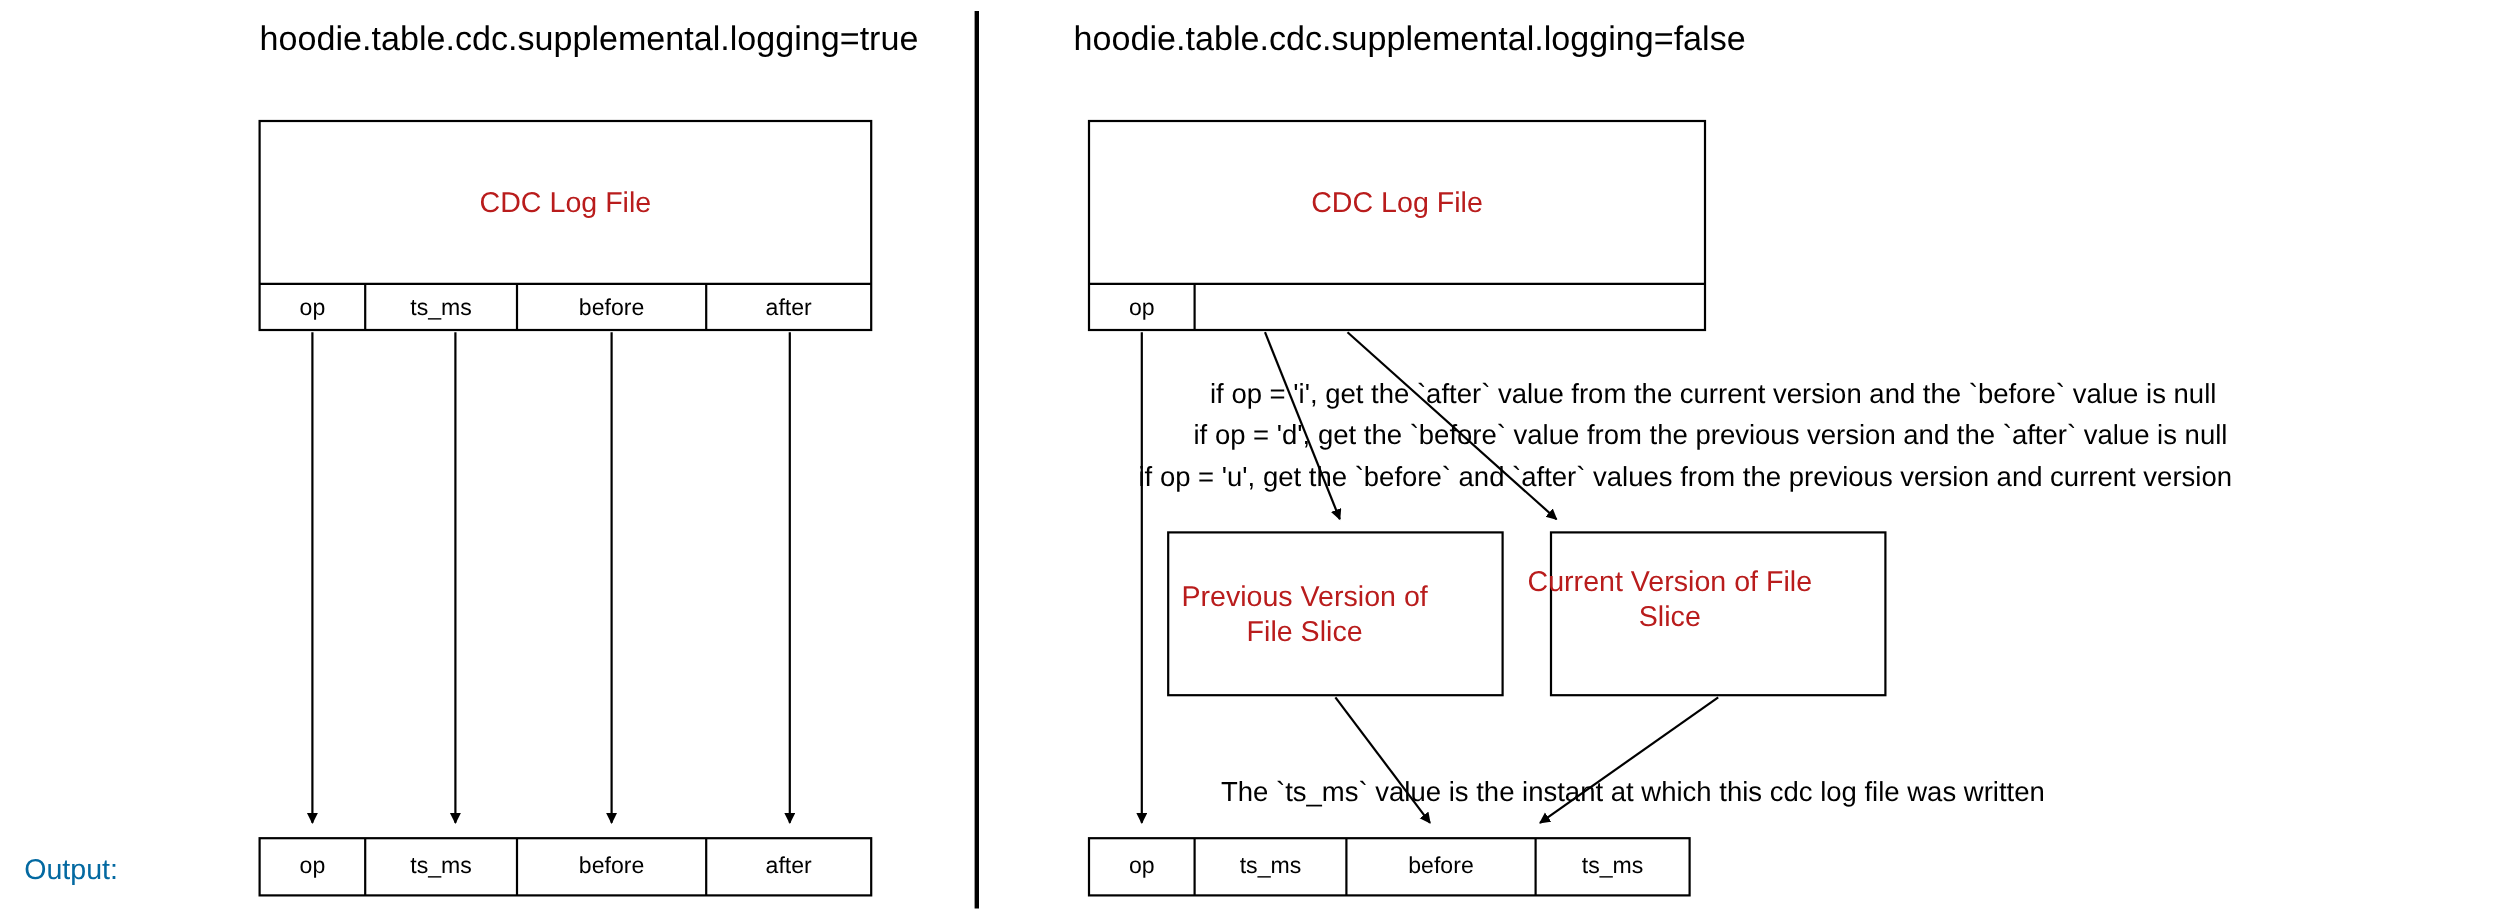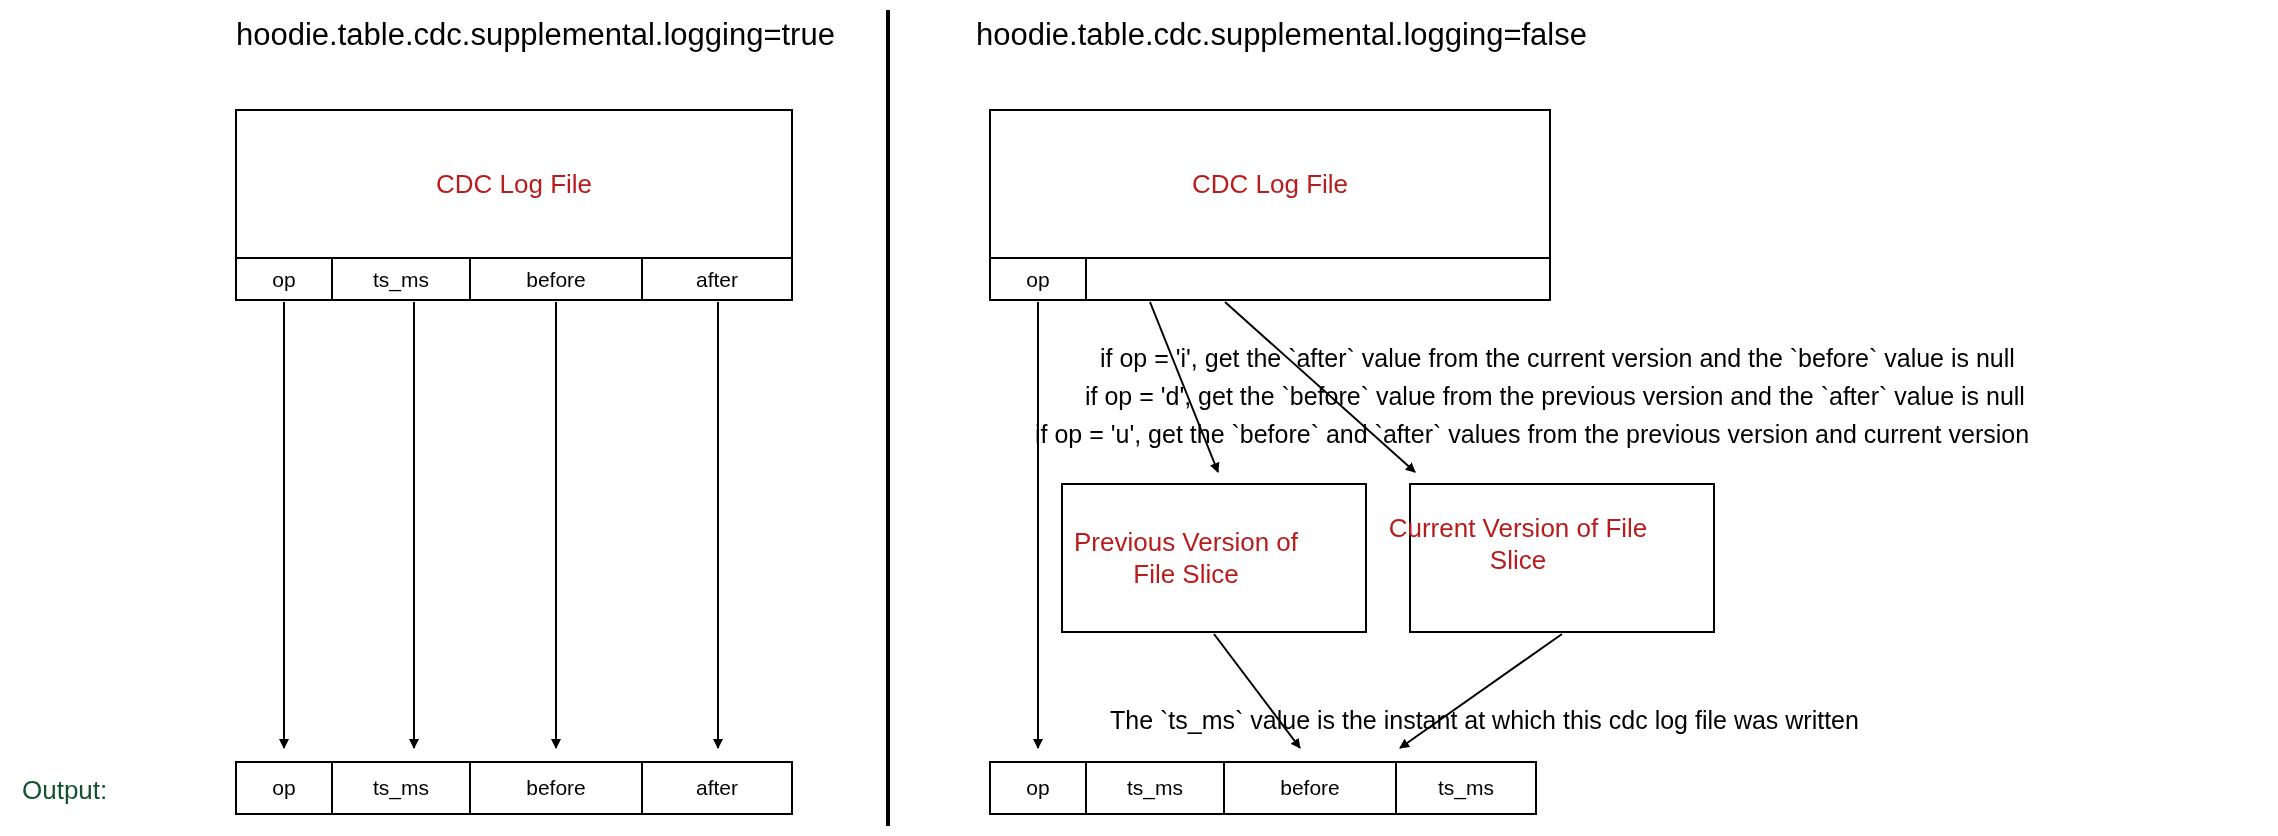--- a/index.html
+++ b/index.html
@@ -50,21 +50,21 @@
     display: flex;
     align-items: center;
     justify-content: center;
     font-size: 21px;
     color: #000;
     box-sizing: border-box;
   }
   .caption {
     position: absolute;
     font-size: 26px;
-    color: #14532d;
+    color: #0369a1;
     white-space: nowrap;
   }
   .note {
     position: absolute;
     font-size: 25px;
     color: #000;
     white-space: nowrap;
   }
 </style>
 </head>

